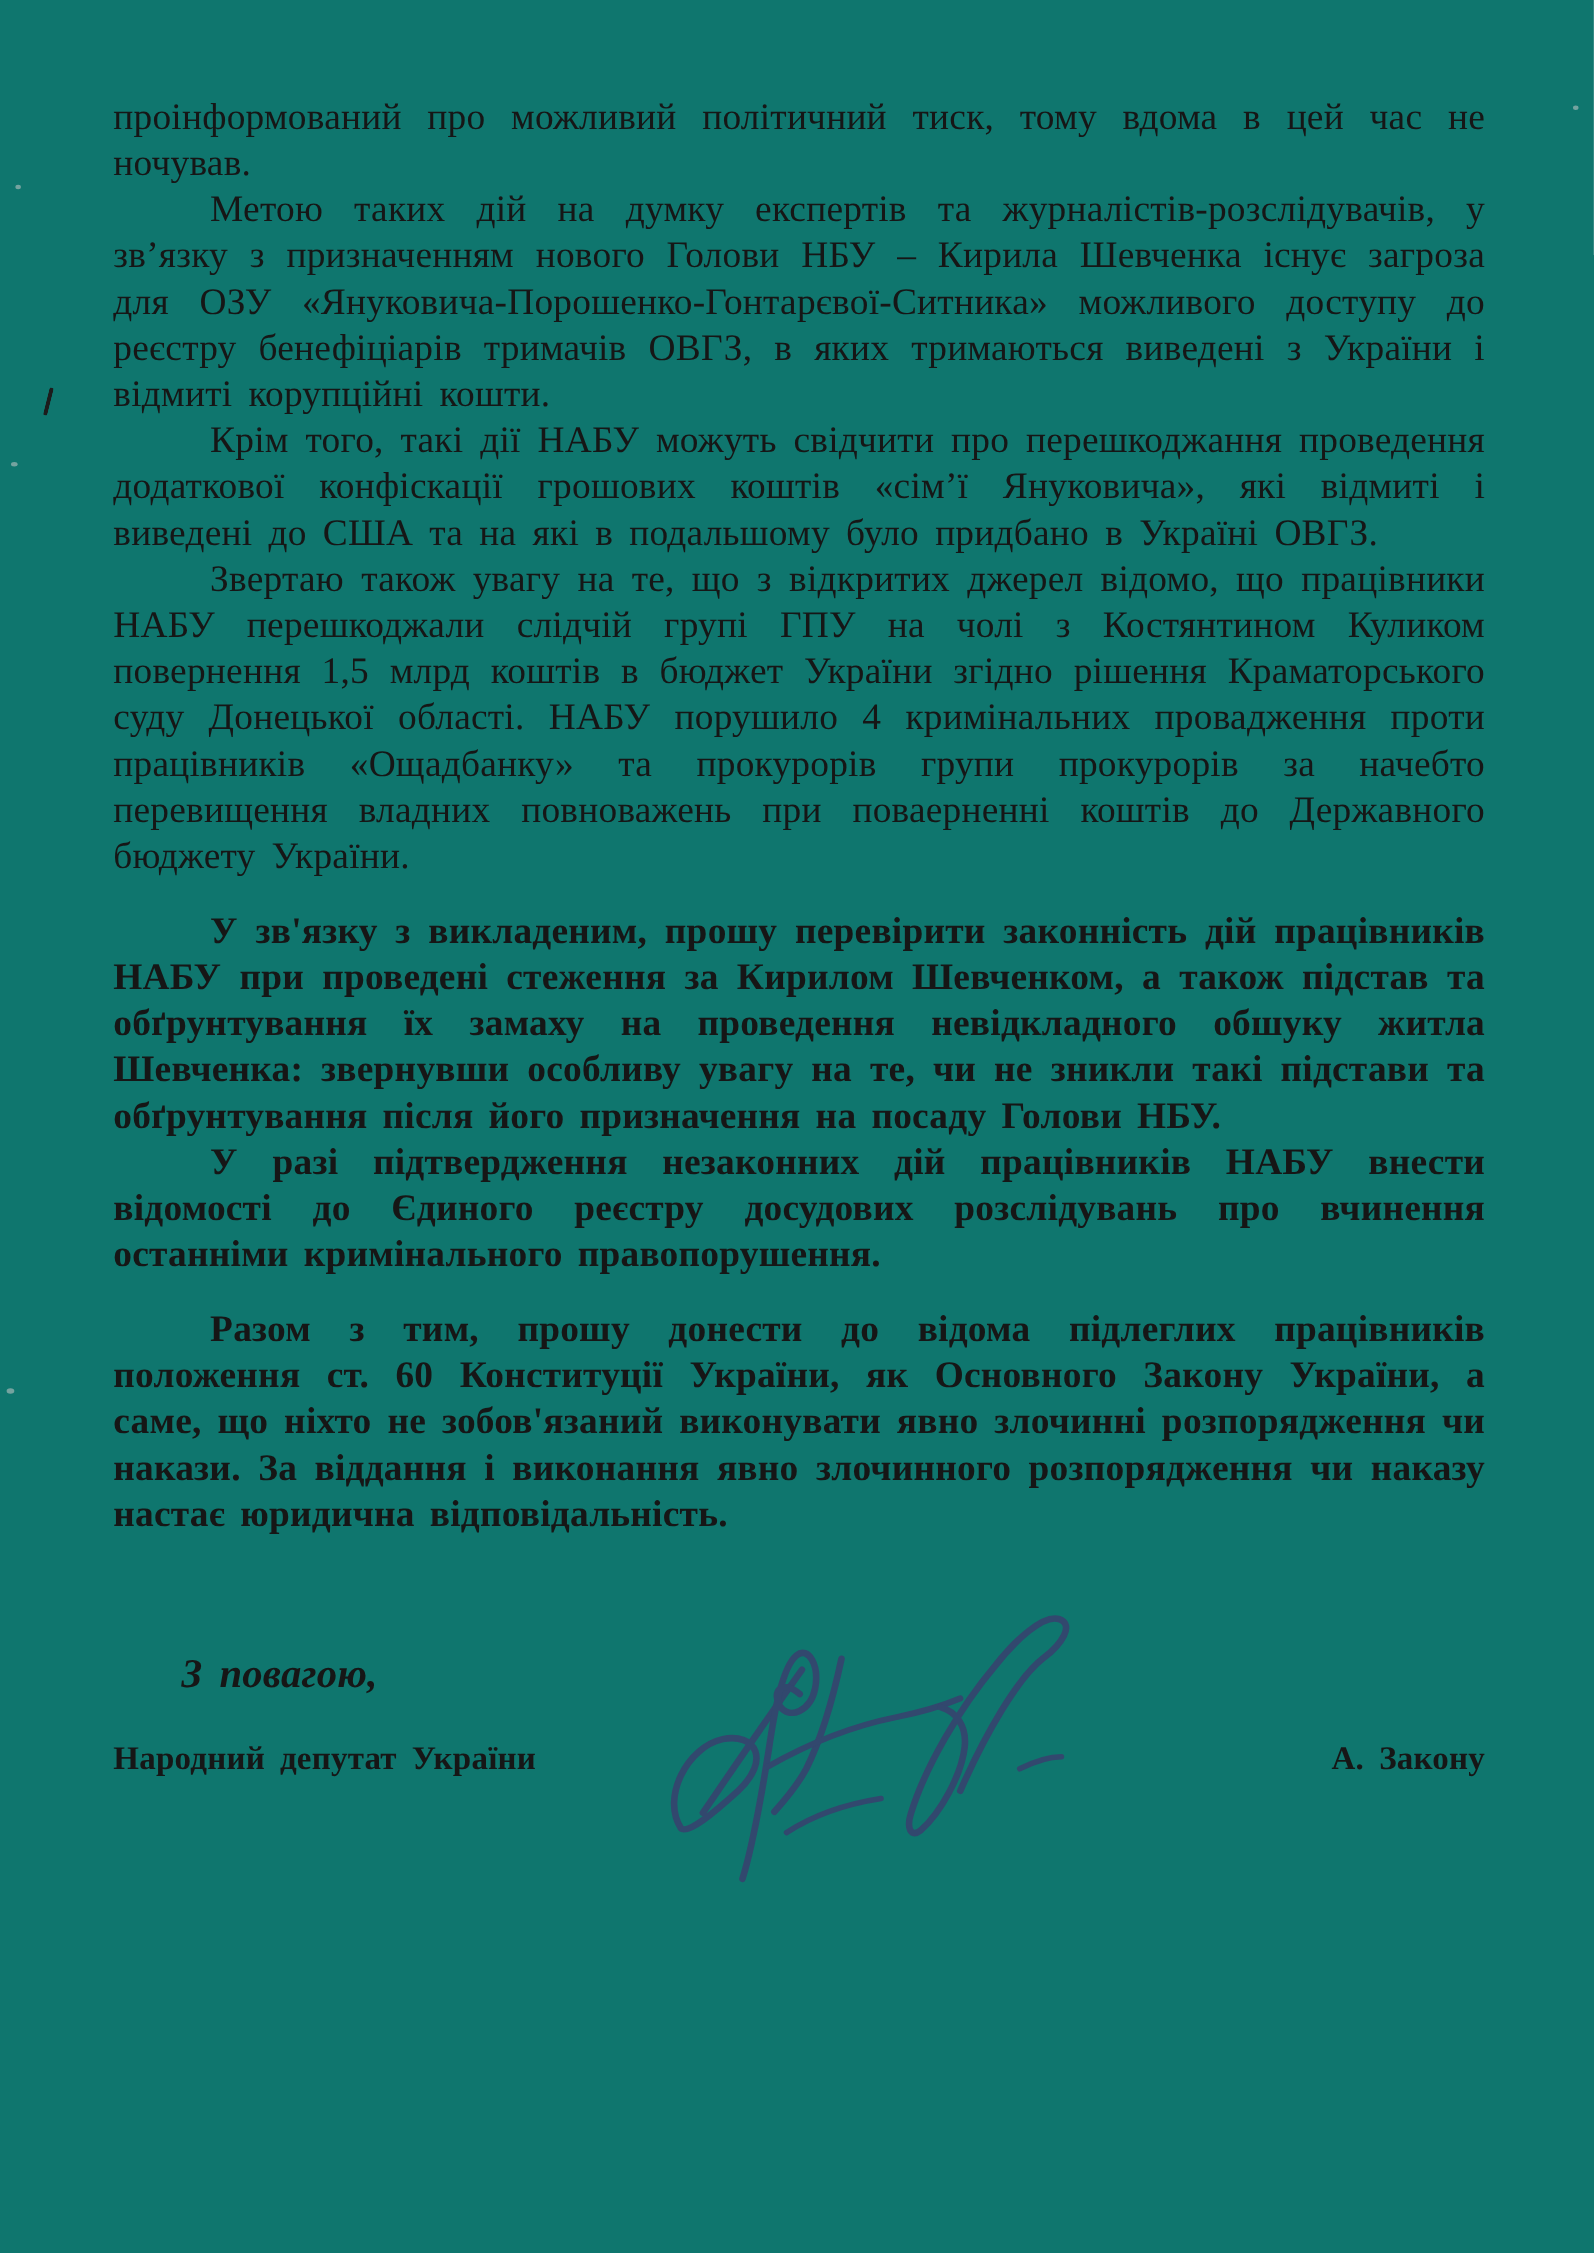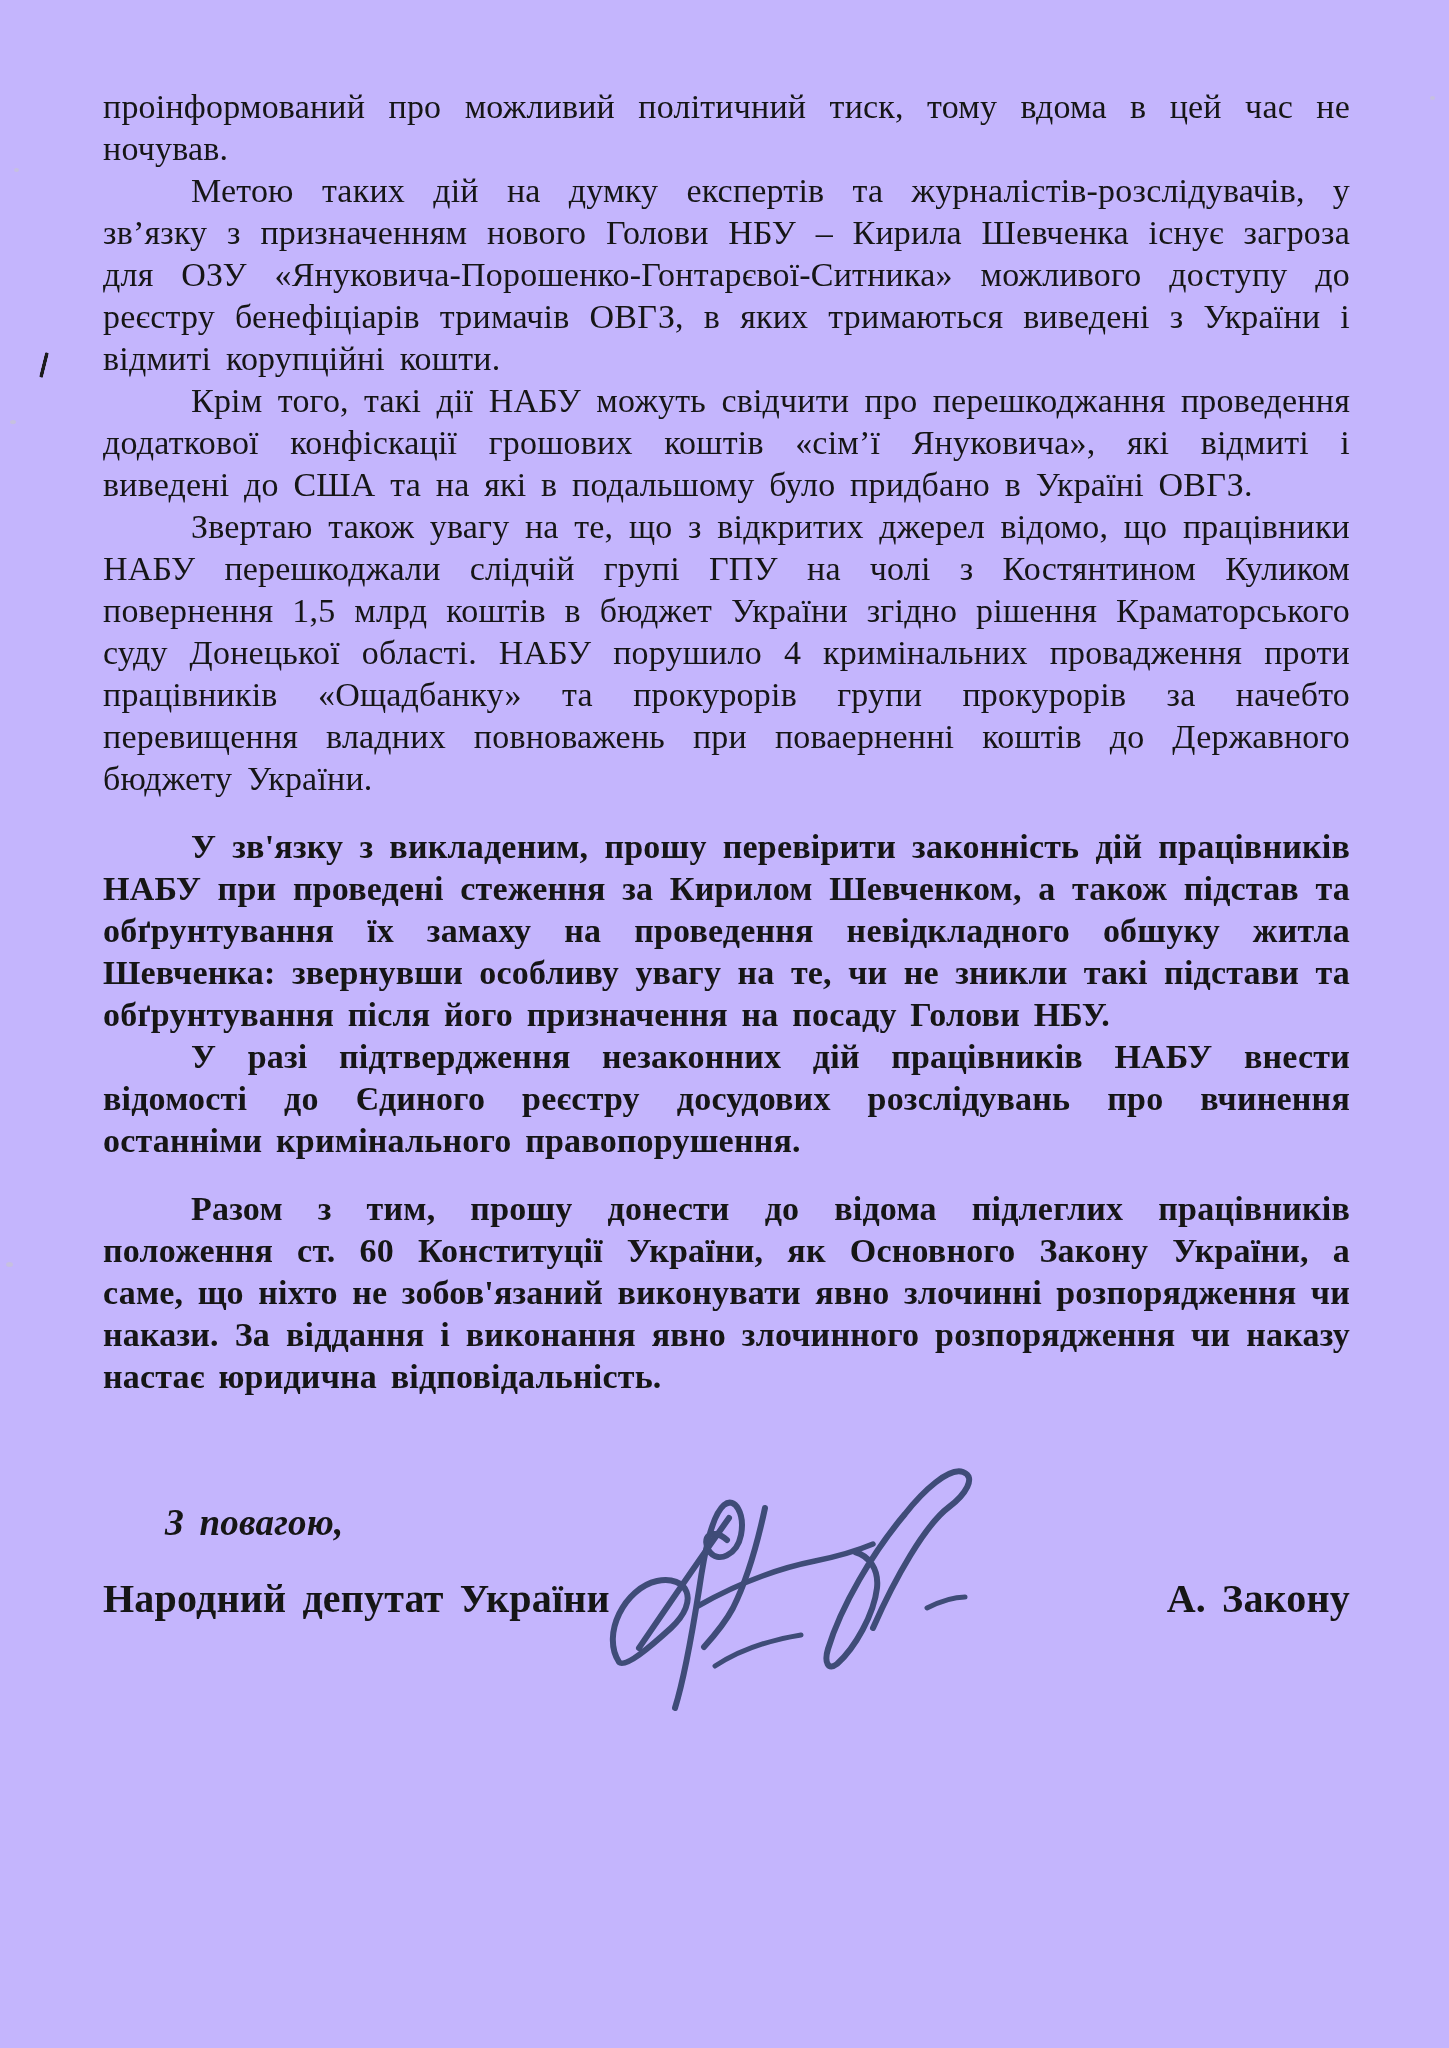--- a/index.html
+++ b/index.html
@@ -1,21 +1,21 @@
 <!DOCTYPE html>
 <html lang="uk"><head>
 <meta charset="utf-8">
 <title>Scanned letter</title>
 <style>
   html,body{margin:0;padding:0;background:#e9e9e9;}
   .page{
     position:relative;
     width:1449px;height:2048px;
     margin:0 auto;
-    background:#c4b5fd;
+    background:#0f766e;
     overflow:hidden;
     font-family:"Liberation Serif", serif;
     color:#161616;
   }
   .textblock{
     position:absolute;
     left:103px;top:86px;
     width:1247px;
     font-size:34px;
     line-height:42px;
@@ -39,21 +39,21 @@
   .salutation{
     padding-left:62px;
     font-style:italic;
     font-size:37px;
   }
   .sign-row{
     display:flex;
     justify-content:space-between;
     align-items:baseline;
     margin-top:34px;
-    font-size:40px;
+    font-size:30px;
   }
   .signature-wrap{
     position:absolute;
     left:500px;top:-46px;
     width:420px;height:290px;
     pointer-events:none;
   }
   .scan-slash{
     position:absolute;
     left:42px;top:352px;

